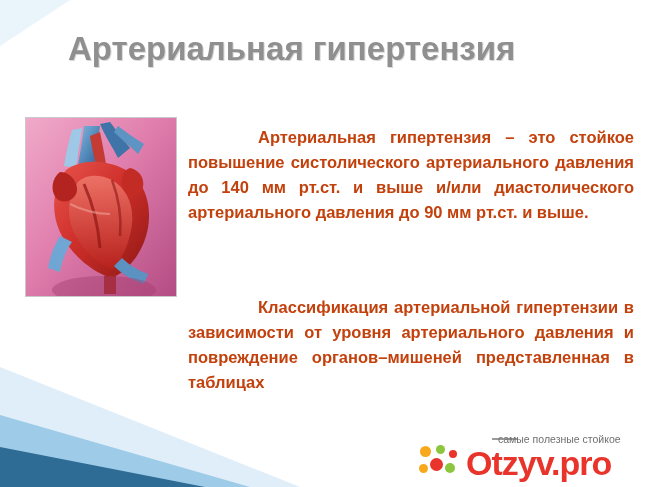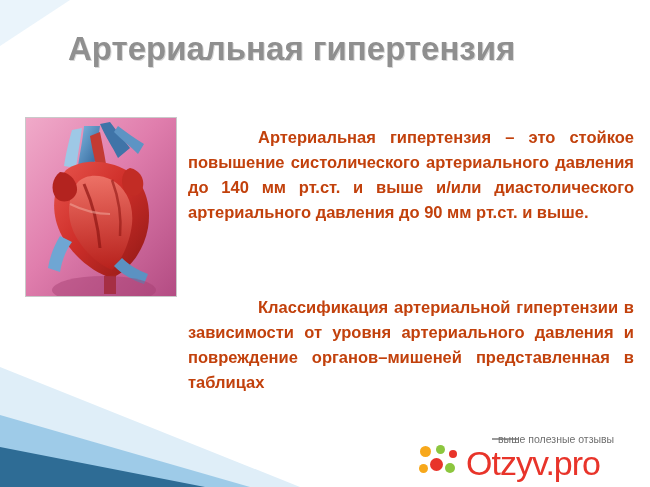--- a/index.html
+++ b/index.html
@@ -145,21 +145,21 @@
     display: block;
   }
   .lm1 { width: 11px; height: 11px; background: #f7a81b; left: 2px;  top: 1px; }
   .lm2 { width: 9px;  height: 9px;  background: #8cc63e; left: 18px; top: 0px; }
   .lm3 { width: 13px; height: 13px; background: #e8342a; left: 12px; top: 13px; }
   .lm4 { width: 9px;  height: 9px;  background: #f7a81b; left: 1px;  top: 19px; }
   .lm5 { width: 10px; height: 10px; background: #8cc63e; left: 27px; top: 18px; }
   .lm6 { width: 8px;  height: 8px;  background: #e8342a; left: 31px; top: 5px; }
   .logo-text {
     font-size: 34px;
-    font-weight: normal;
+    font-weight: bold;
     letter-spacing: -1px;
     line-height: 34px;
   }
   .logo-otzyv { color: #e8342a; }
   .logo-dot { color: #e8342a; }
   .logo-pro { color: #e8342a; }
 </style>
 </head>
 <body>
 
@@ -224,21 +224,21 @@
 
   <div class="para para-1">
     <p>Артериальная гипертензия – это стойкое повышение систолического артериального давления до 140 мм рт.ст. и выше и/или диастолического артериального давления до 90 мм рт.ст. и выше.</p>
   </div>
 
   <div class="para para-2">
     <p>Классификация артериальной гипертензии в зависимости от уровня артериального давления и повреждение органов–мишеней представленная в таблицах</p>
   </div>
 
   <div class="wm-rule"></div>
-  <div class="wm-caption">выше полезные отзывы</div>
+  <div class="wm-caption">самые полезные стойкое</div>
 
   <div class="logo-wrap">
     <div class="logo-mark">
       <span class="lm1"></span>
       <span class="lm2"></span>
       <span class="lm3"></span>
       <span class="lm4"></span>
       <span class="lm5"></span>
       <span class="lm6"></span>
     </div>

